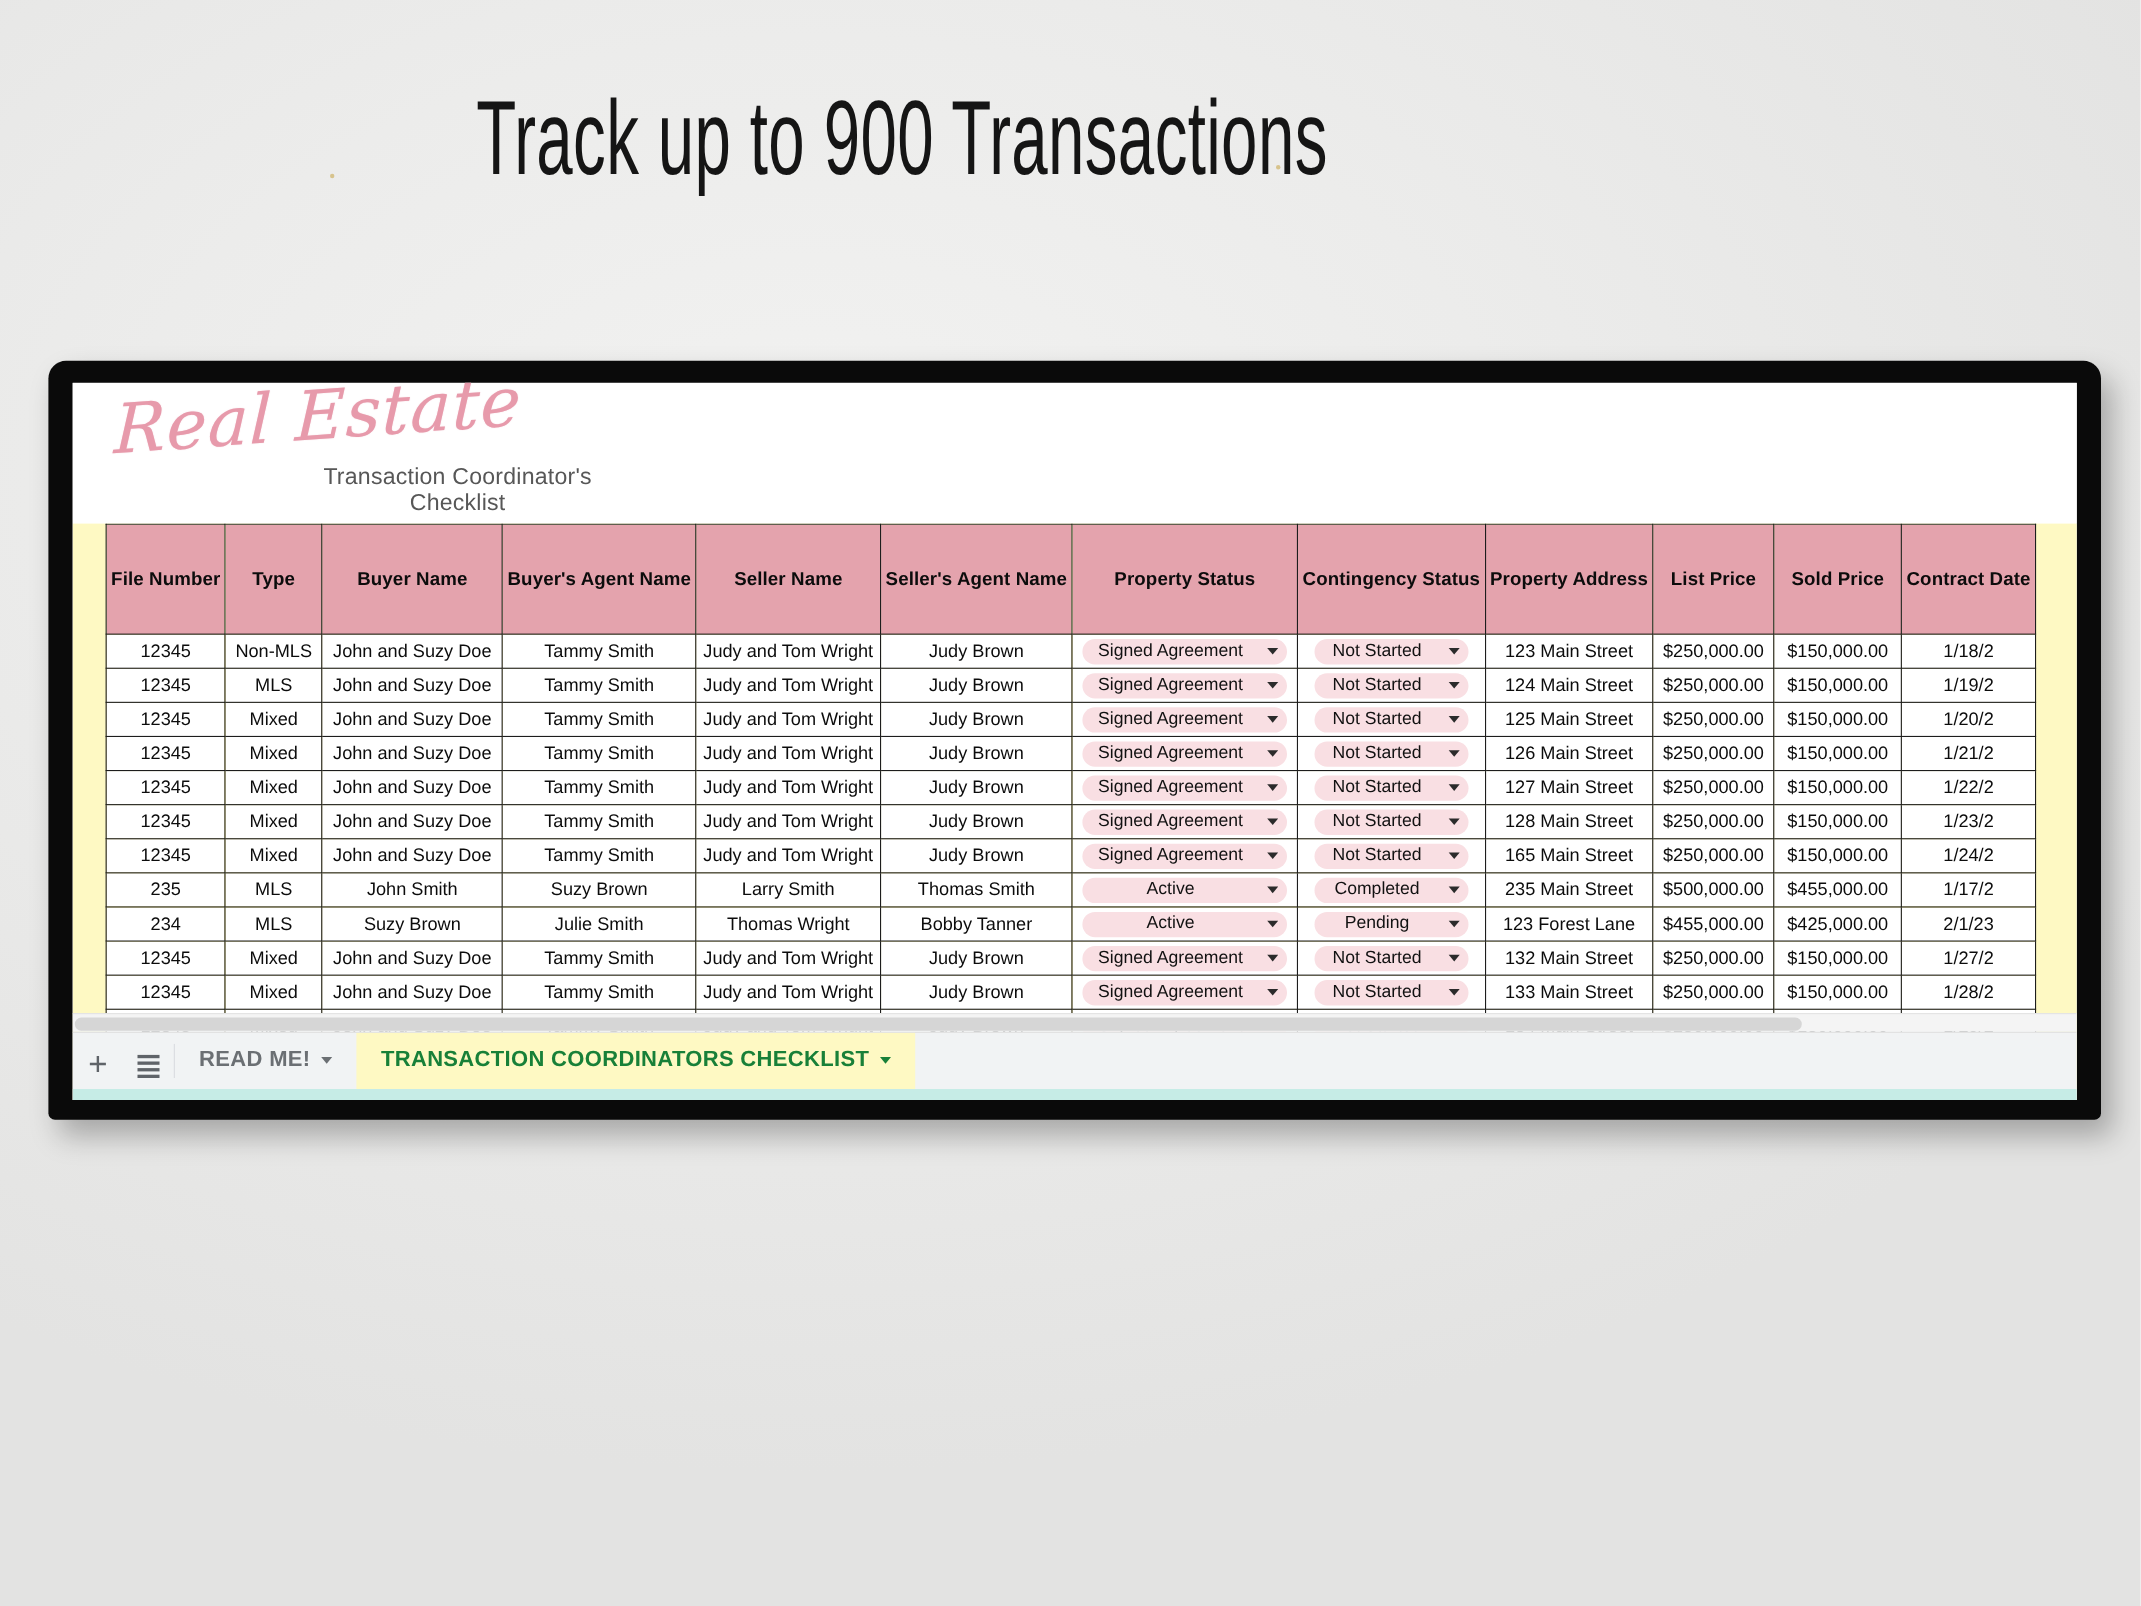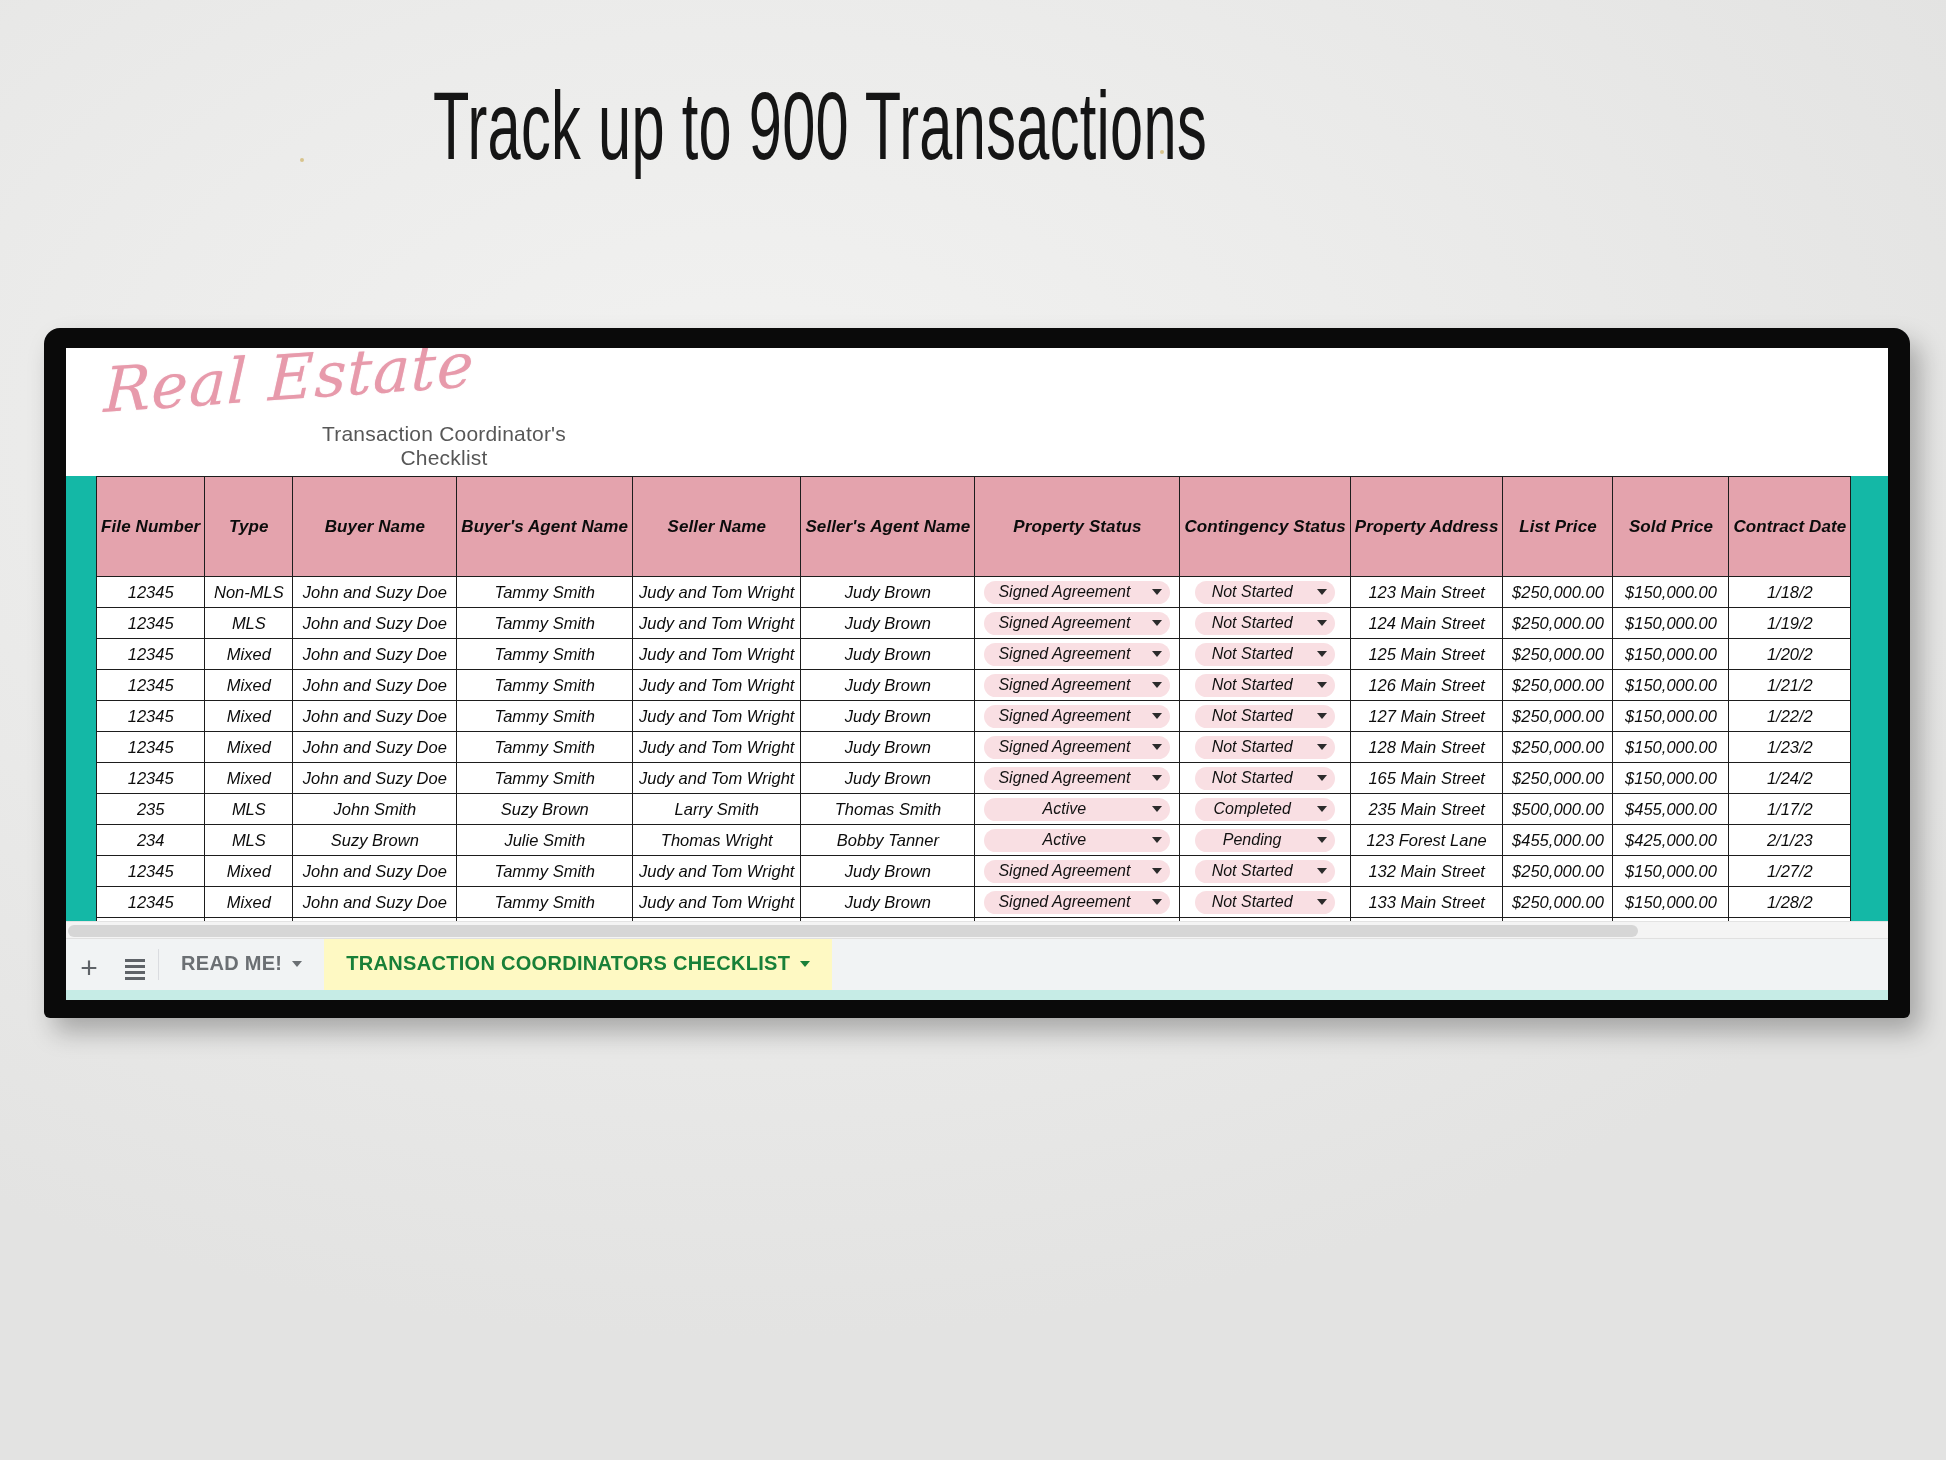--- a/index.html
+++ b/index.html
@@ -83,42 +83,41 @@
     transform: rotate(-4deg) skewX(-6deg);
     transform-origin: left center;
     display: inline-block;
     margin-left: 4px;
     margin-top: 4px;
     text-shadow: 0 0 1px rgba(231,154,171,.5);
   }
 
   #logo-sub {
     position: absolute;
-    left: 228px;
+    left: 200px;
     top: 74px;
     width: 300px;
     text-align: center;
     font-family: "Liberation Sans", sans-serif;
     font-size: 21px;
     font-weight: 400;
     color: #575757;
     line-height: 1.15;
     letter-spacing: .2px;
   }
 
   
   #grid-wrap {
     position: absolute;
     left: 0;
     top: 128px;
     right: 0;
     bottom: 0;
     overflow: hidden;
-    background: #14b8a6;
-    font-style: italic;
+    background: #fef9c3;
   }
 
   table.sheet {
     border-collapse: collapse;
     table-layout: fixed;
     margin-left: 30px;
     font-family: "Liberation Sans", sans-serif;
   }
 
   table.sheet th,

